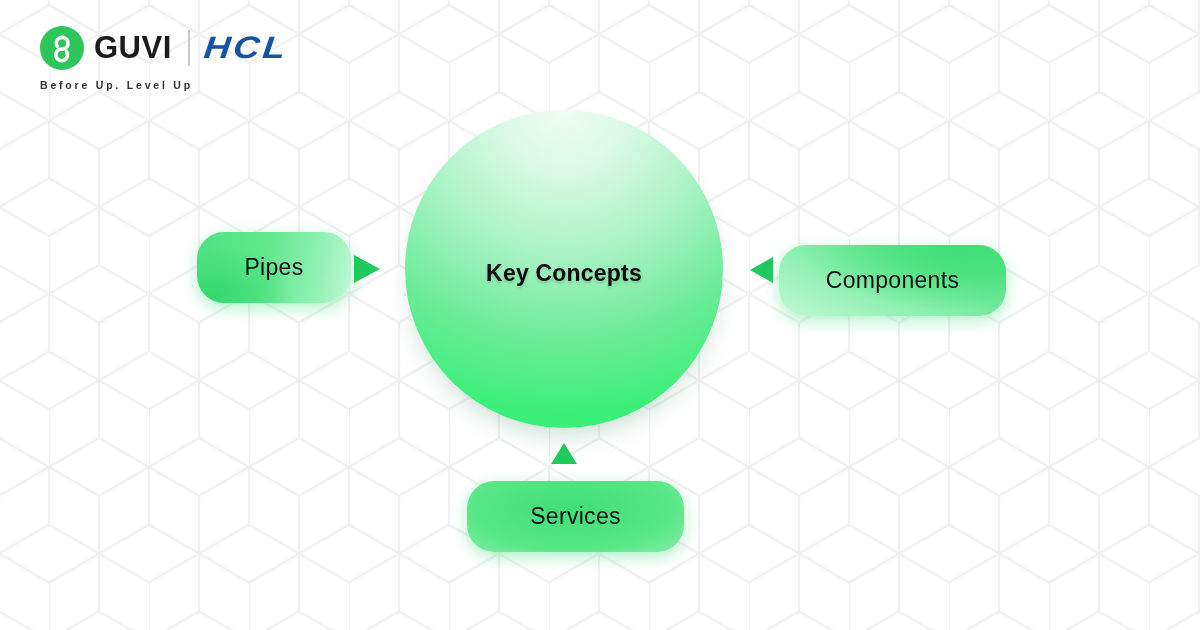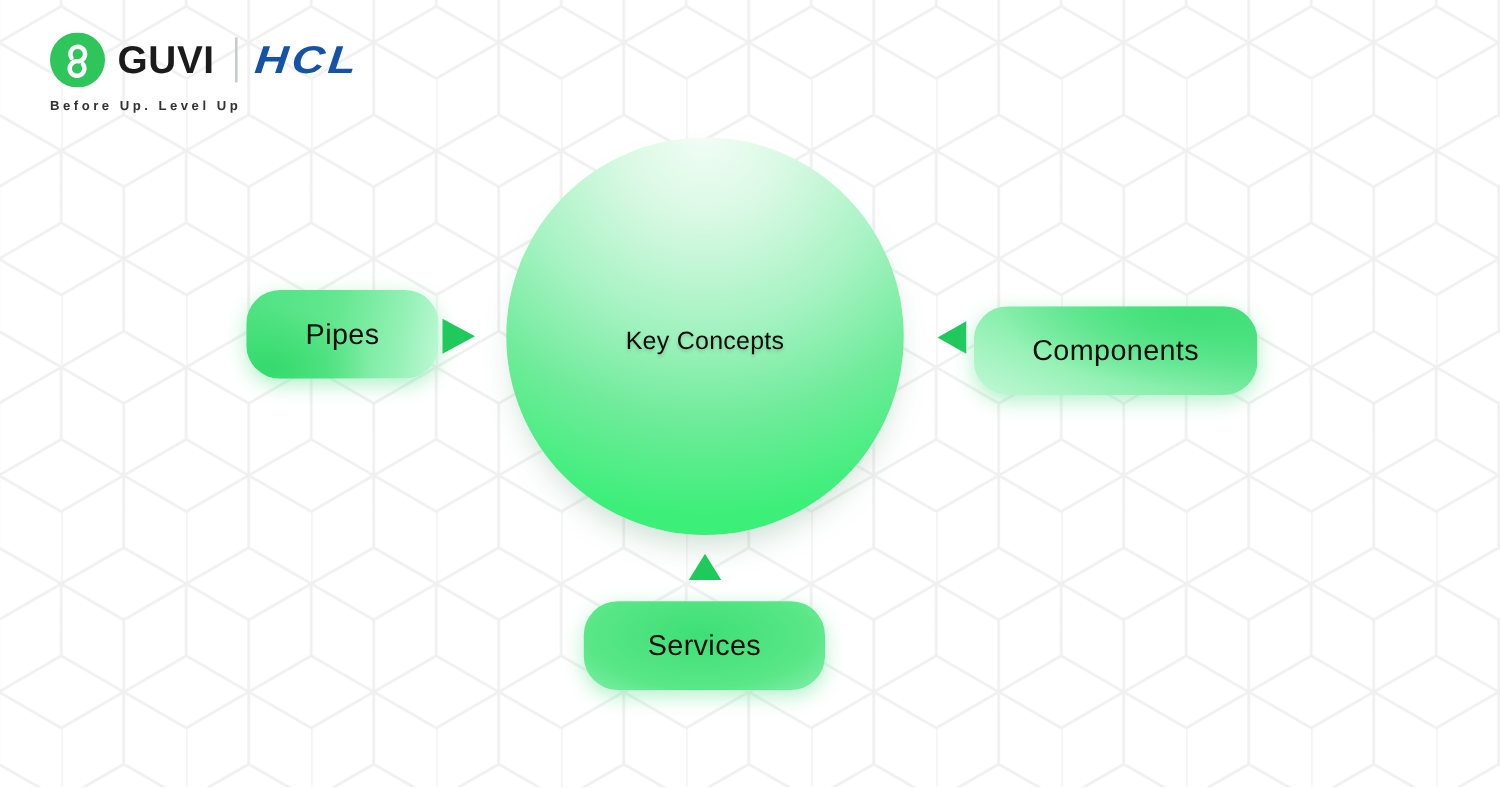--- a/index.html
+++ b/index.html
@@ -49,21 +49,21 @@
     position: absolute; left: 405px; top: 110px;
     width: 318px; height: 318px; border-radius: 50%;
     background: radial-gradient(105% 102% at 50% 0%,
       #f1fdf5 0%, #d9f9e4 20%, #a9f3c4 45%, #6feb9a 70%, #3bef78 94%);
     box-shadow: 0 14px 26px -8px rgba(55, 130, 85, 0.28);
     display: flex; align-items: center; justify-content: center;
     z-index: 2;
   }
   .center-title {
     text-align: center;
-    font-size: 20px; line-height: 35px; font-weight: 400;
+    font-size: 23px; line-height: 35px; font-weight: 700;
     color: #0a0a0a; letter-spacing: 0.2px;
     text-shadow: 0 2px 3px rgba(15, 60, 35, 0.22);
     padding-top: 8px;
   }
 
   
   .node {
     position: absolute; z-index: 2;
     height: 71px; border-radius: 27px;
     display: flex; align-items: center; justify-content: center;
@@ -79,21 +79,21 @@
       radial-gradient(95% 125% at 12% 88%, #35da6d 0%, rgba(53,218,109,0) 55%),
       linear-gradient(100deg, #4ee281 0%, #63e78f 45%, #93f1b5 78%, #c0f8d5 100%);
   }
   .node-components {
     left: 779px; top: 245px; width: 227px;
     background:
       radial-gradient(110% 135% at 78% 8%, #3fdf77 0%, rgba(63,223,119,0) 62%),
       linear-gradient(205deg, #52e385 10%, #8ef0b0 62%, #c2f8d6 100%);
   }
   .node-services {
-    left: 467px; top: 481px; width: 193px;
+    left: 467px; top: 481px; width: 217px;
     background: radial-gradient(95% 120% at 48% 38%,
       #3edf76 0%, #5ae788 50%, #96f2b8 85%, #c2f8d7 100%);
   }
 
   
   .arrow { position: absolute; width: 0; height: 0; z-index: 2; }
   .arrow-right {
     left: 354px; top: 255px;
     border-top: 14px solid transparent;
     border-bottom: 14px solid transparent;

